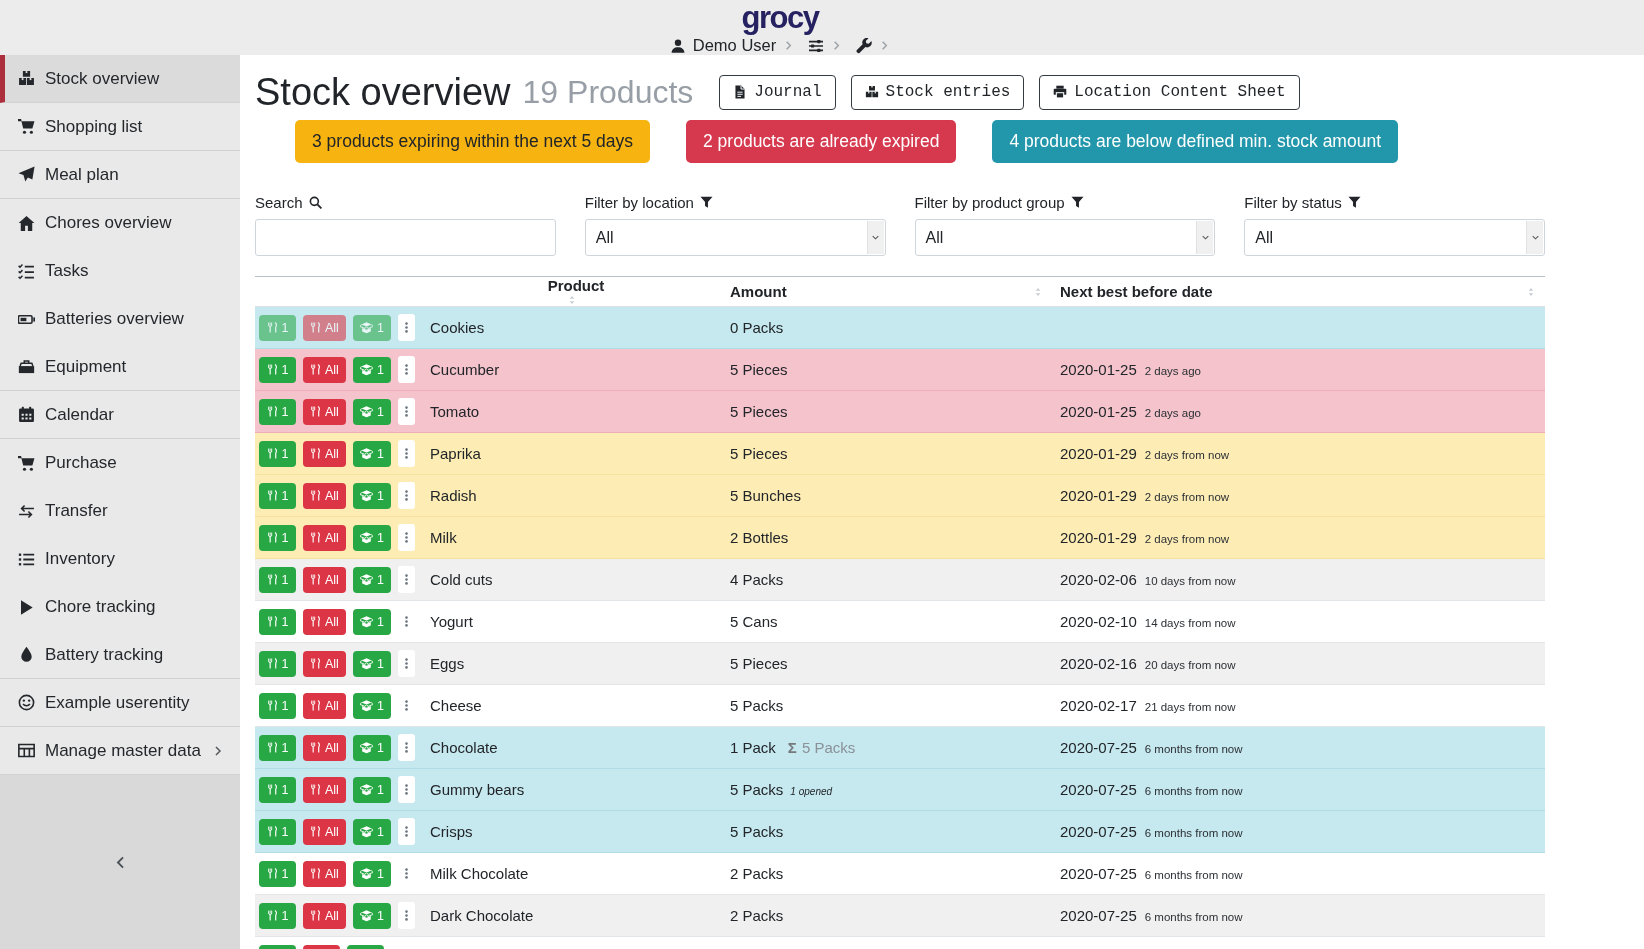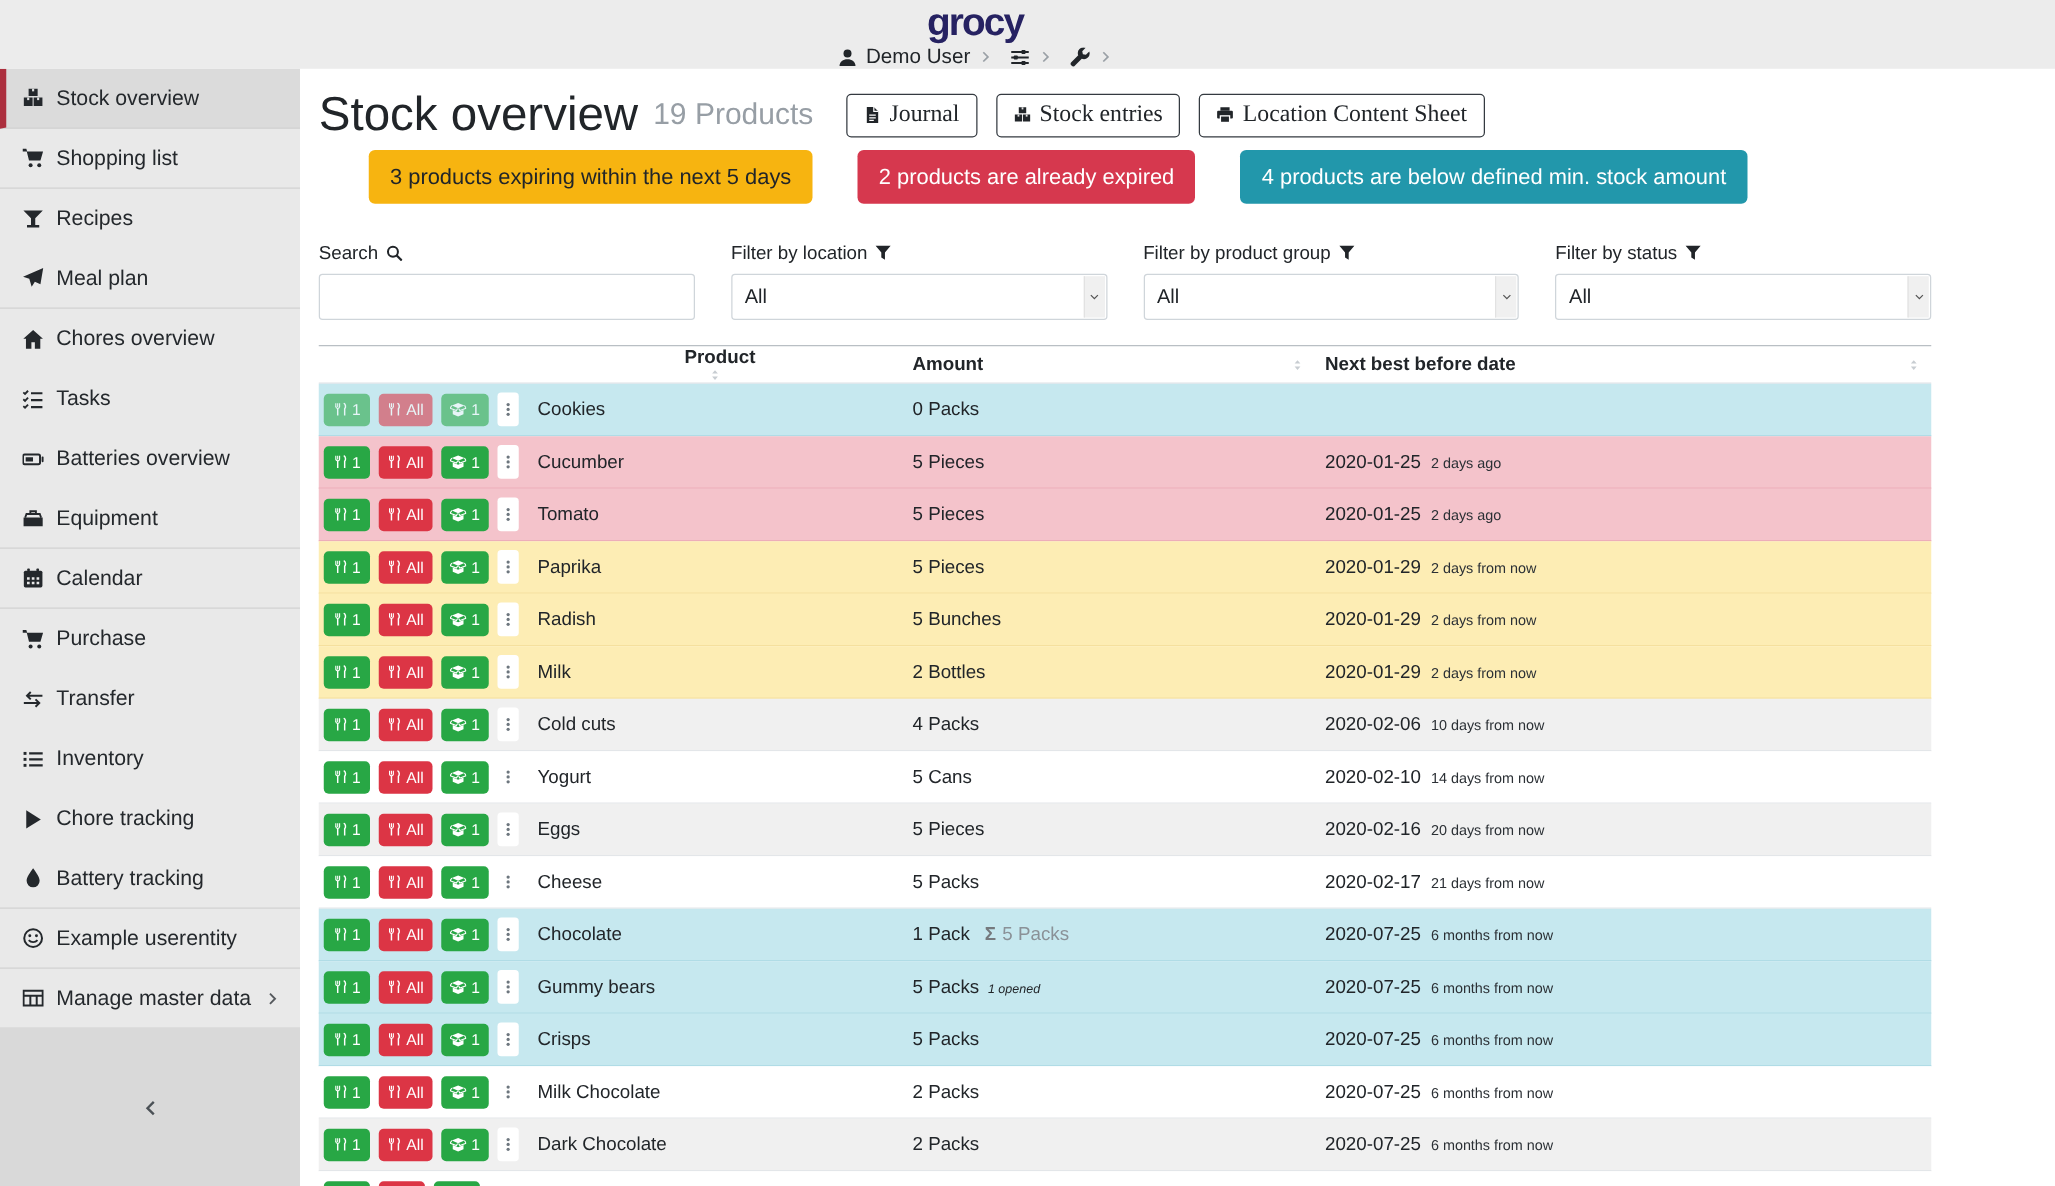--- a/index.html
+++ b/index.html
@@ -31,25 +31,25 @@
   .schev svg { width: 12px; height: 12px; }
   .sidebar-footer { flex: 1; background: #d9d9d9; display: flex; align-items: center;
     justify-content: center; cursor: pointer; color: #4b5156; }
   .sidebar-footer svg { width: 15px; height: 15px; }
 
   
   .main { position: absolute; left: 240px; top: 55px; right: 0; bottom: 0;
     background: #fff; padding: 14px 99px 0 15px; overflow: hidden; }
   .title-row { display: flex; align-items: center; }
   h1 { font-size: 38px; font-weight: 400; color: #212529; line-height: 46px; }
-  .count { font-size: 24px; font-weight: 400; color: #979ea5; margin-left: 12px; }
+  .count { font-size: 32px; font-weight: 400; color: #979ea5; margin-left: 12px; }
   .title-buttons { margin-left: 26px; display: flex; gap: 15px; }
   .hbtn { display: inline-flex; align-items: center; gap: 7px; height: 35px; padding: 0 13px;
-    background: #fff; border: 1px solid #343a40; border-radius: 4px; font-size: 19px;
-    color: #212529; cursor: pointer; font-family: Liberation Serif, serif; }
+    background: #fff; border: 1px solid #343a40; border-radius: 4px; font-size: 16px;
+    color: #212529; cursor: pointer; font-family: Liberation Mono, monospace; }
   .hbtn svg { width: 14px; height: 14px; }
 
   .alerts { display: flex; gap: 36px; margin-top: 5px; padding-left: 40px; }
   .alert { padding: 11px 17px; border-radius: 5px; font-size: 17.5px; cursor: pointer; }
 
   .filters { display: grid; grid-template-columns: repeat(4, 1fr); gap: 29px; margin-top: 31px; }
   .flabel { display: flex; align-items: center; gap: 6px; font-size: 15px; margin-bottom: 8px; color: #212529; }
   .flabel svg { width: 13px; height: 13px; }
   .finput { width: 100%; height: 37px; border: 1px solid #cfd5da; border-radius: 3px;
     font-size: 16px; padding: 0 10px; font-family: inherit; outline: none; }
@@ -165,28 +165,20 @@
       <div class="side-item divided">
         <span class="sicon">
           <svg viewBox="0 0 16 16" fill="currentColor" width="1em" height="1em">
             <path d="M0 1h2.9l.6 2h12l-2 6.8H4.9L3.2 3H0z"></path>
             <circle cx="6.1" cy="13.4" r="1.5"></circle>
             <circle cx="12.6" cy="13.4" r="1.5"></circle>
           </svg>
         </span>
         <span class="slabel">Shopping list</span>
       </div>
-      <div class="side-item">
-        <span class="sicon">
-          <svg viewBox="0 0 16 16" fill="currentColor" width="1em" height="1em">
-            <path d="M.7 1.4h14.6L9.6 7.1v5.2h3v1.9H3.4v-1.9h3V7.1z"></path>
-          </svg>
-        </span>
-        <span class="slabel">Recipes</span>
-      </div>
       <div class="side-item divided">
         <span class="sicon">
           <svg viewBox="0 0 16 16" fill="currentColor" width="1em" height="1em">
             <path d="M15.6.4L.4 6.9l4.7 1.6 1.8 6 2.4-3.7 4.2 1.8z"></path>
           </svg>
         </span>
         <span class="slabel">Meal plan</span>
       </div>
       <div class="side-item">
         <span class="sicon">

